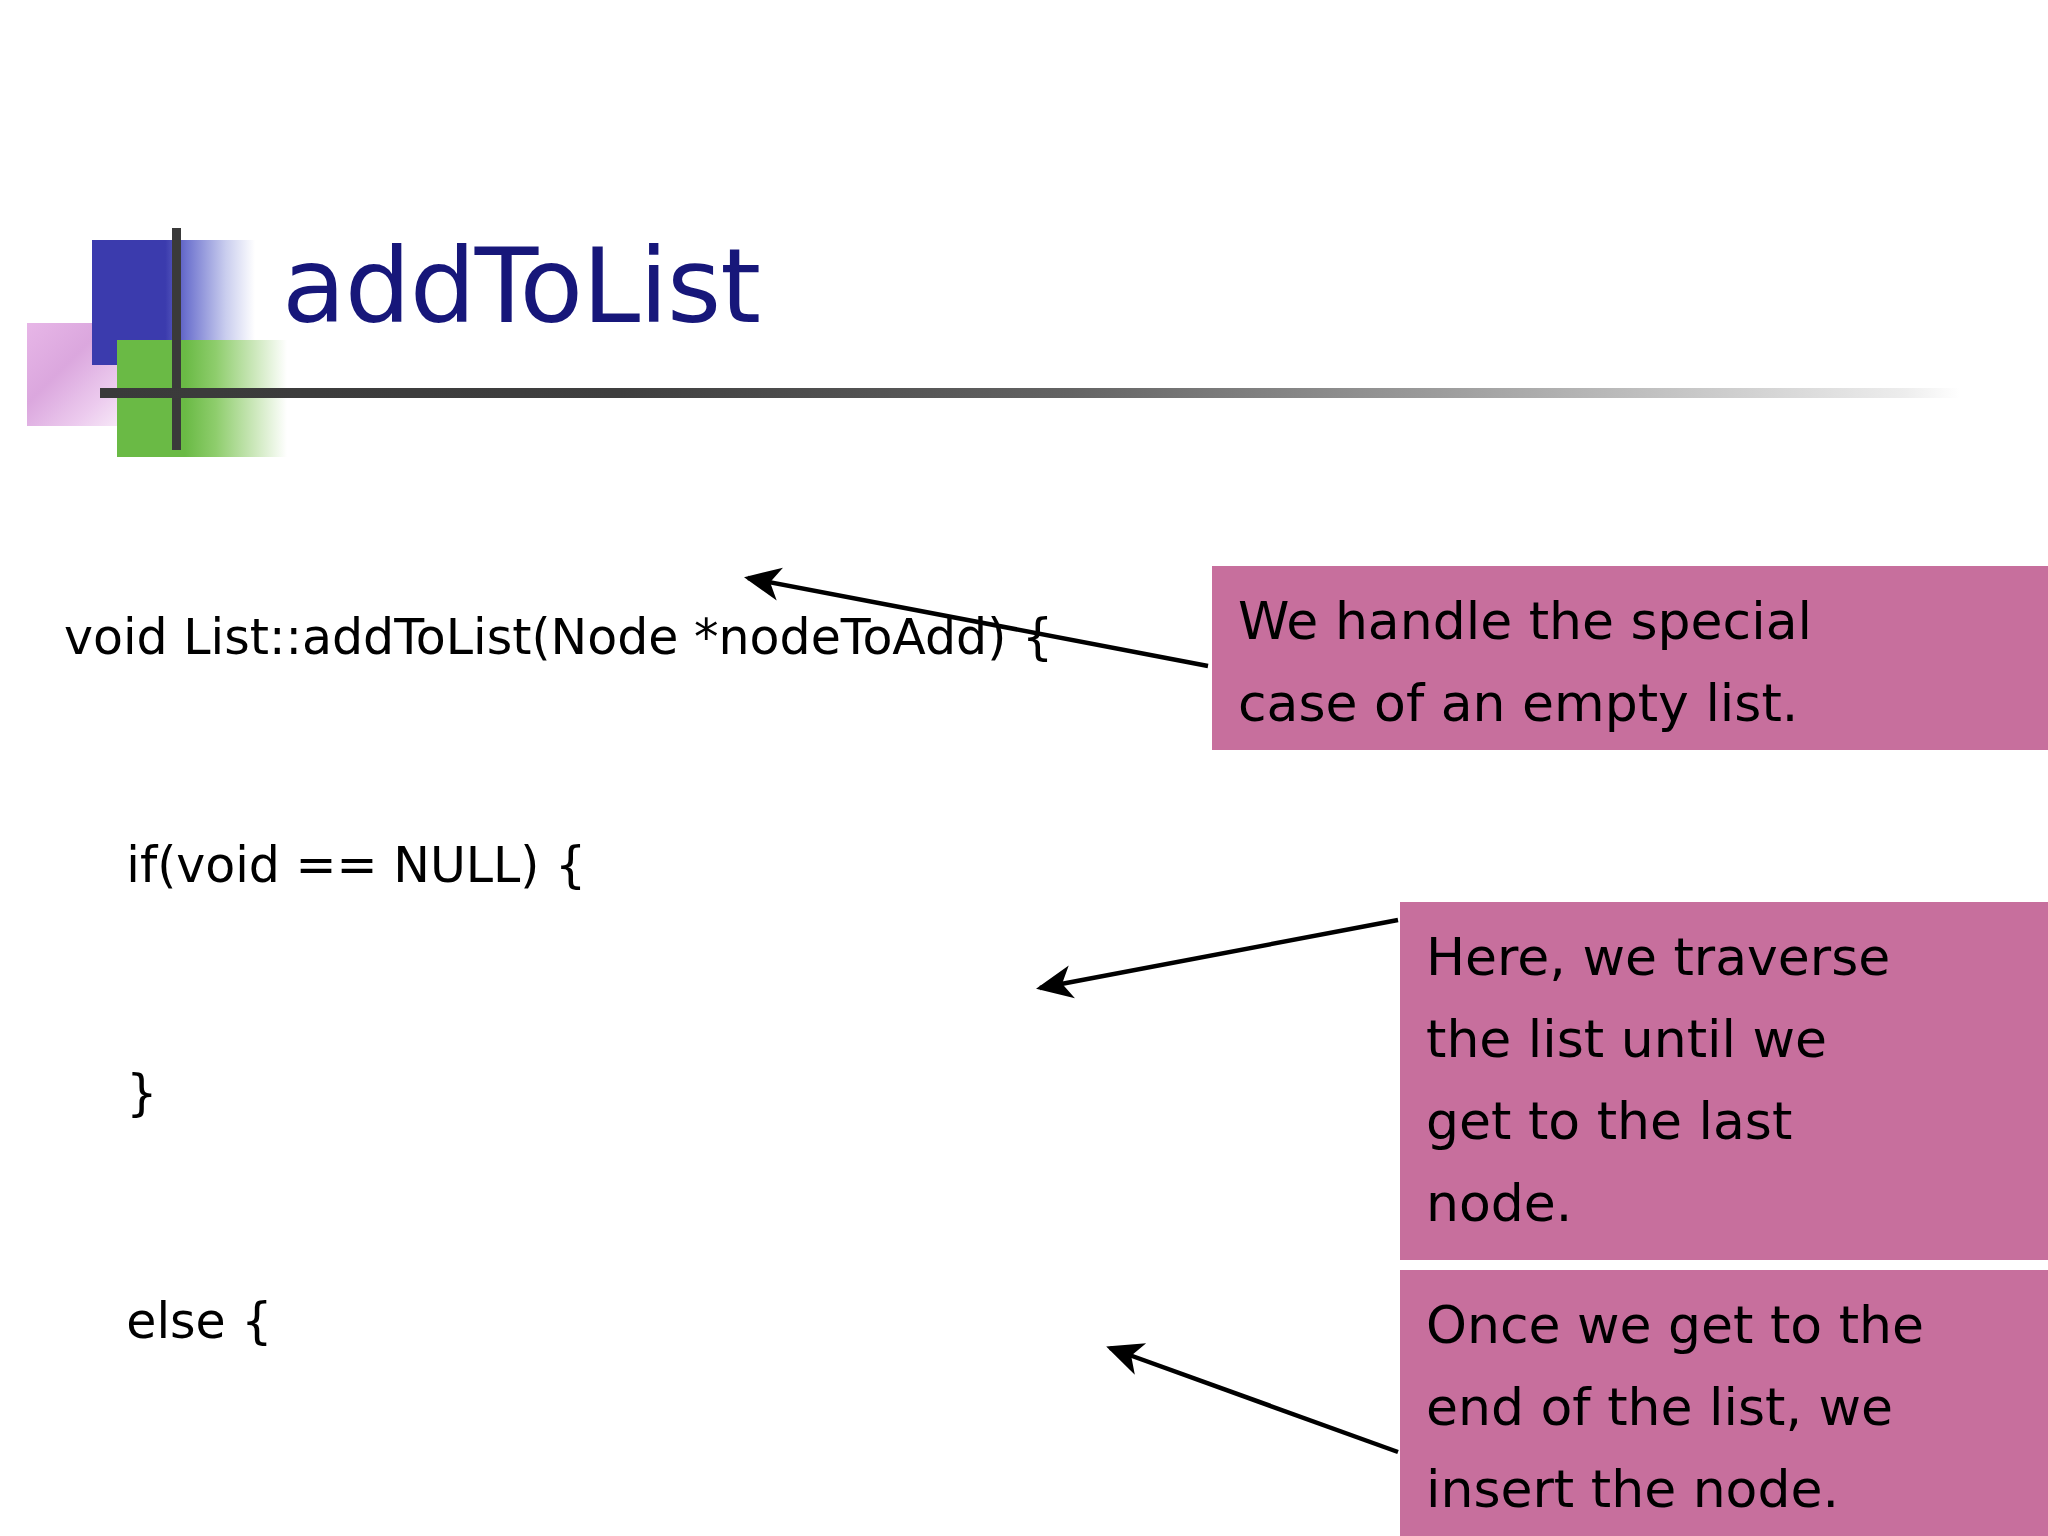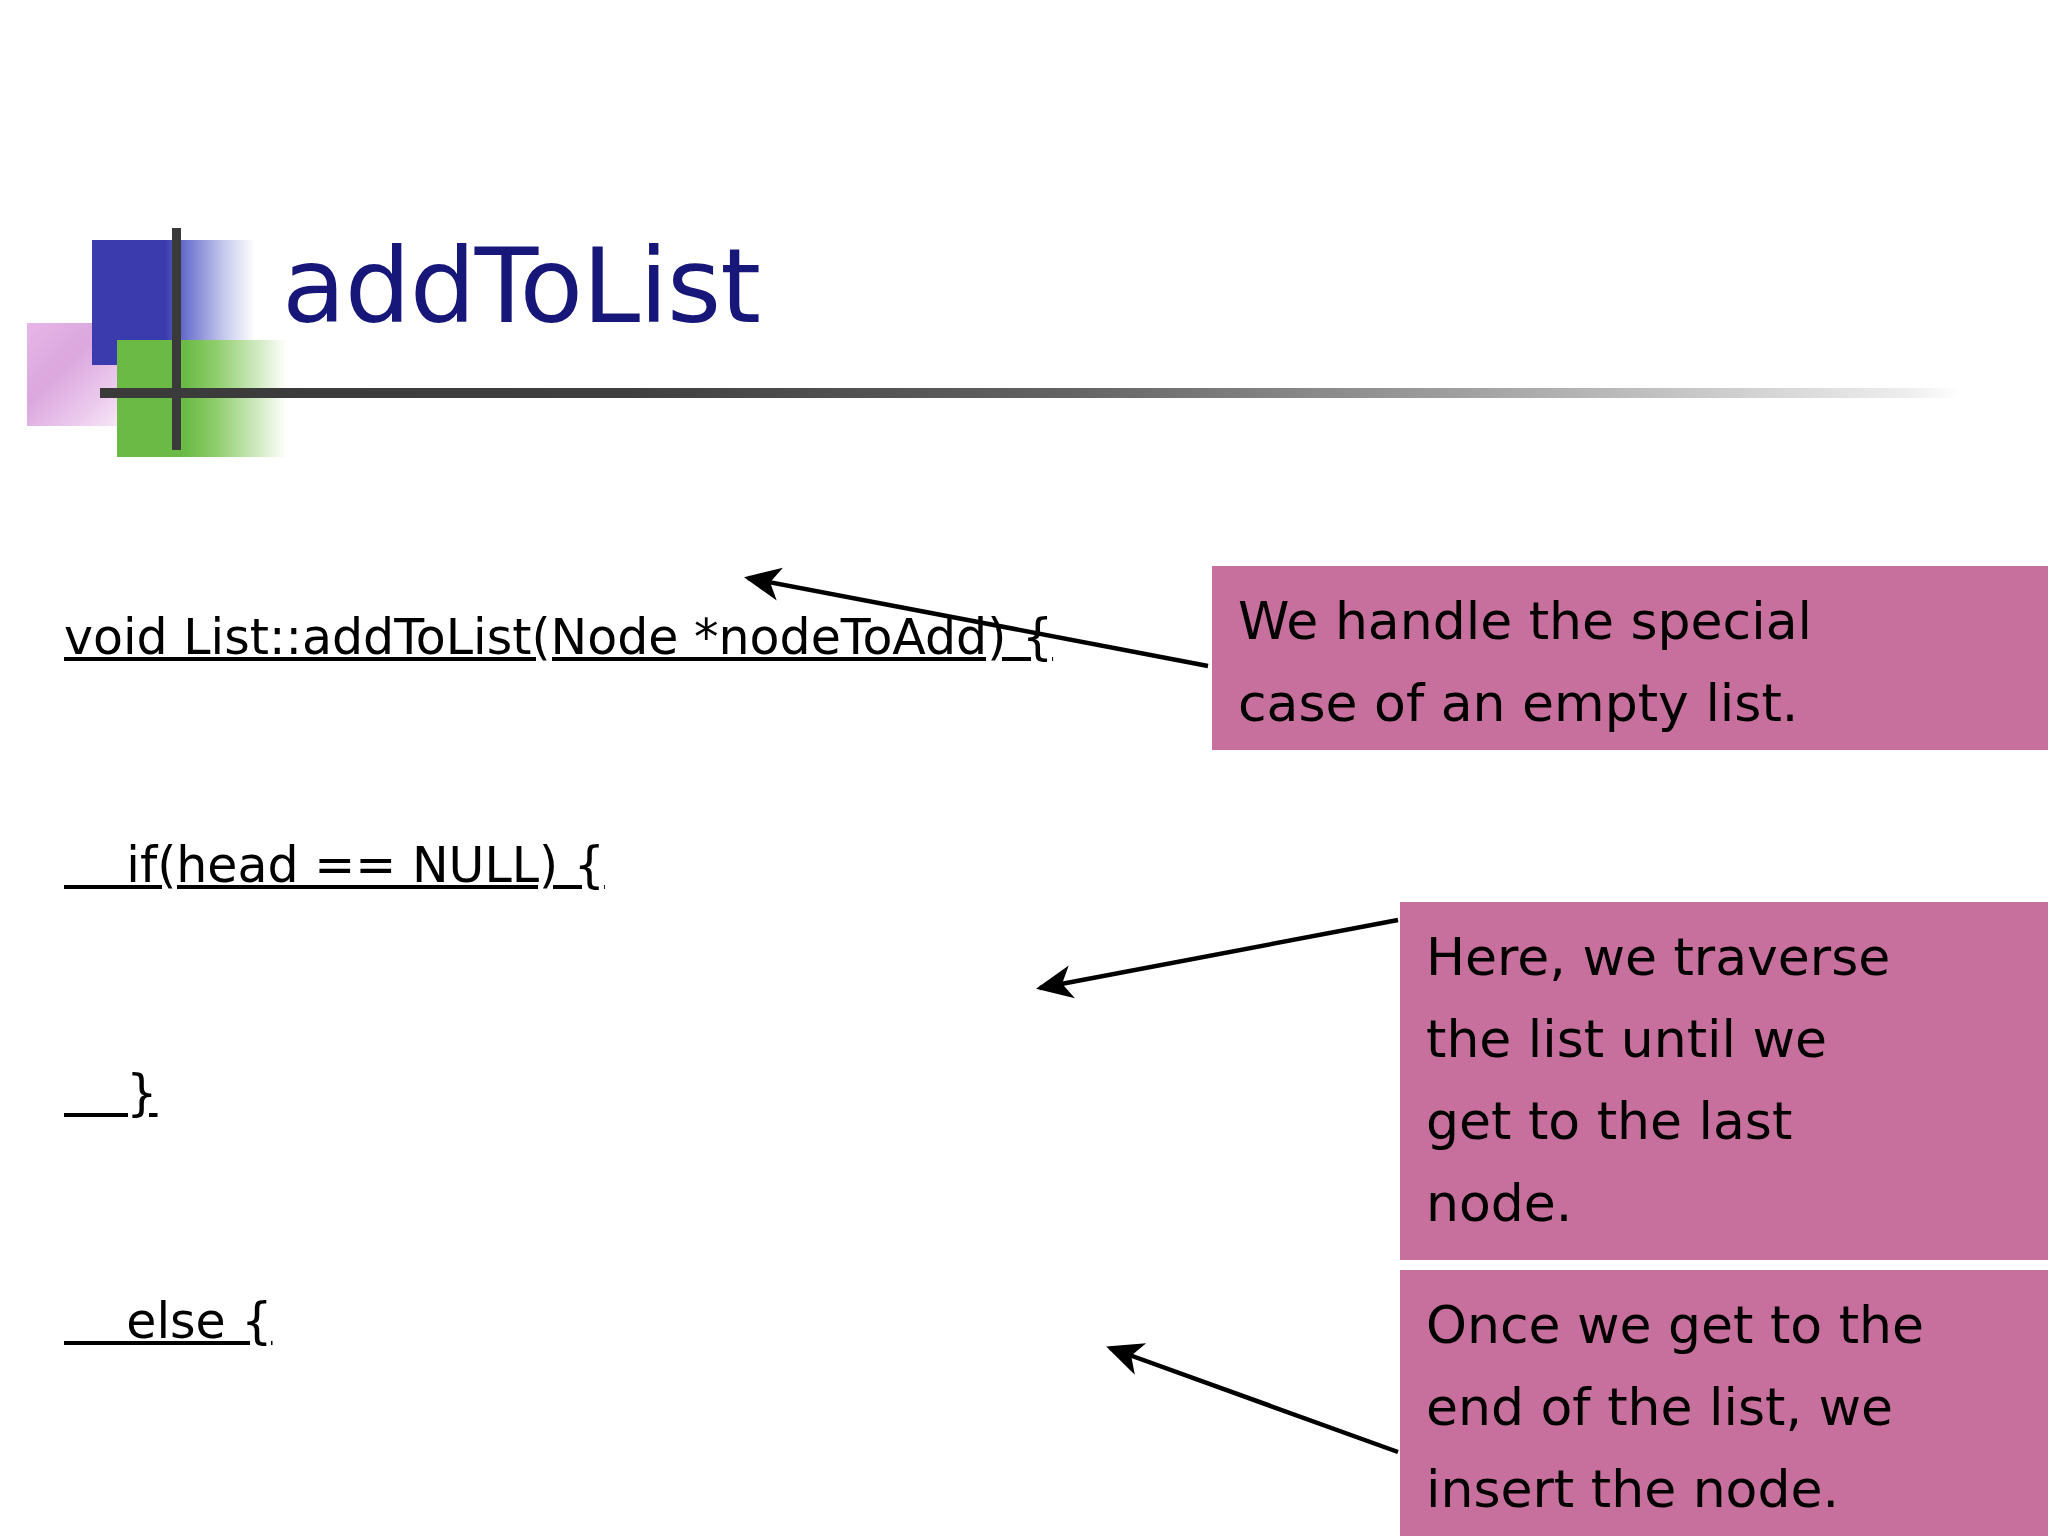--- a/index.html
+++ b/index.html
@@ -79,21 +79,21 @@
     position: absolute;
     left: 64px;
     top: 448px;
     width: 1120px;
     color: #000000;
     font-family: "DejaVu Sans", sans-serif;
     font-size: 49px;
     line-height: 76px;
     white-space: pre;
   }
-  .code-line { white-space: pre; text-decoration: underline; }
+  .code-line { white-space: pre; }
 
   
   .callout {
     position: absolute;
     background: #c76f9d;
     color: #000000;
     font-family: "DejaVu Sans", sans-serif;
     font-size: 52px;
     line-height: 82px;
     padding: 14px 24px 14px 26px;
@@ -137,21 +137,21 @@
   <div class="deco-pink"></div>
   <div class="deco-blue"></div>
   <div class="deco-green"></div>
   <div class="deco-vline"></div>
   <div class="deco-hline"></div>
 
   <div class="slide-title">addToList</div>
 
   <div class="code-block">
     <div class="code-line">void List::addToList(Node *nodeToAdd) {</div>
-    <div class="code-line">    if(head == NULL) {</div>
+    <div class="code-line">    if(void == NULL) {</div>
     <div class="code-line">    }</div>
     <div class="code-line">    else {</div>
     
     
     
     
     
     
     
   </div>

